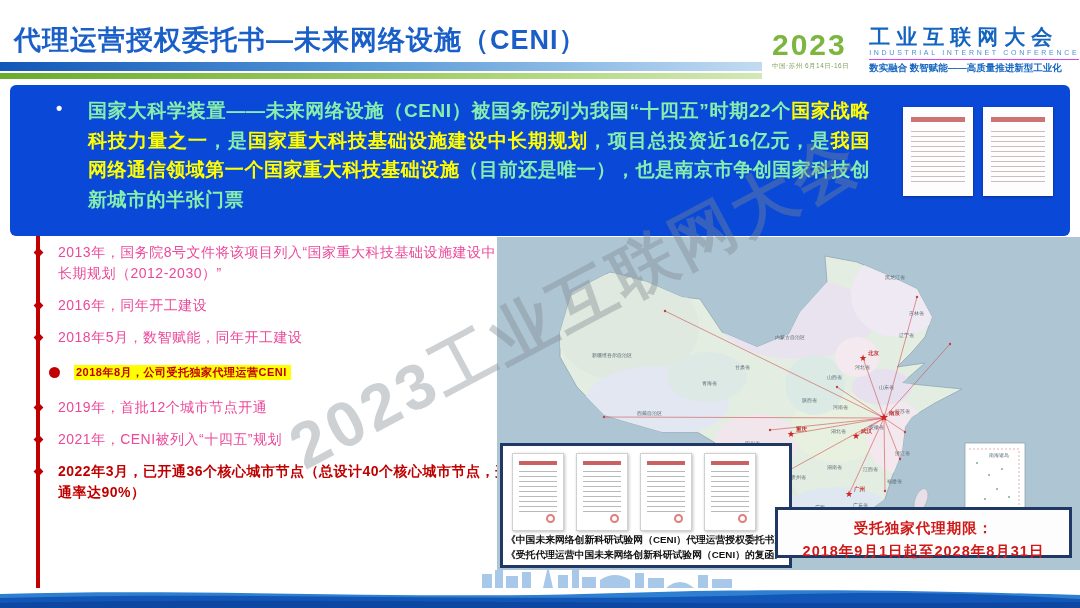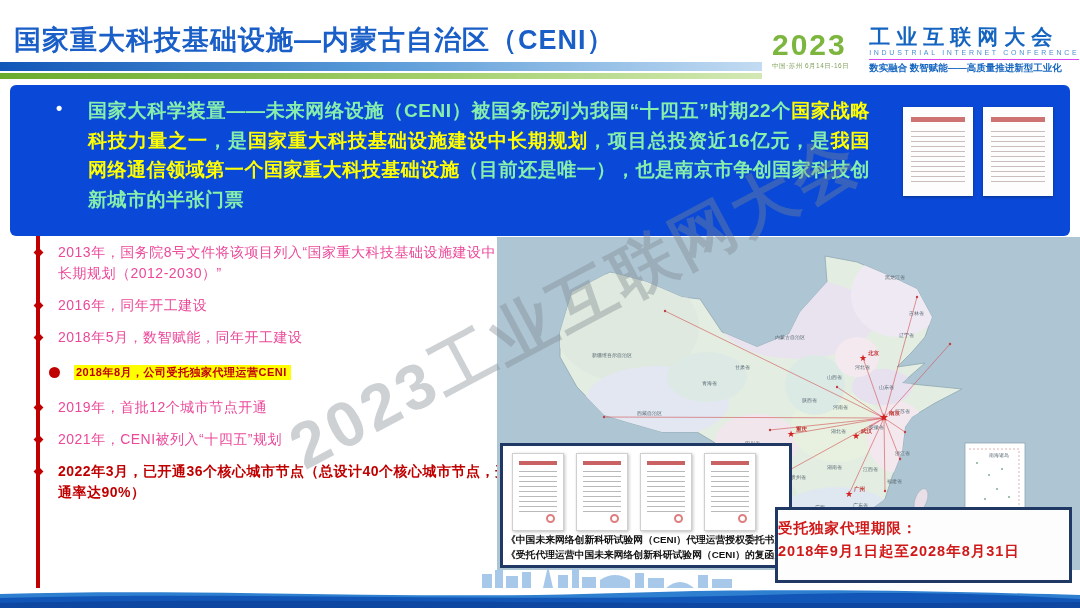--- a/index.html
+++ b/index.html
@@ -63,39 +63,39 @@
     box-shadow:1px 1px 3px rgba(0,0,0,.25); }
   .cert::before { content:""; position:absolute; left:6px; right:6px; top:7px; height:4px; background:#c04848; opacity:.85; }
   .cert::after { content:""; position:absolute; left:6px; right:6px; top:17px; bottom:15px;
     background:repeating-linear-gradient(180deg,#a8a8a8 0 1px,transparent 1px 5px); opacity:.8; }
   .cert .seal { position:absolute; right:8px; bottom:7px; width:9px; height:9px; border-radius:50%;
     border:2px solid rgba(200,40,40,.6); }
   .cert.c1{left:9px;} .cert.c2{left:73px;} .cert.c3{left:137px;} .cert.c4{left:201px;}
   .cert-captions { position:absolute; left:3px; right:3px; bottom:3px; }
   .cert-caption { font-size:9.8px; font-weight:bold; color:#111; line-height:15px; white-space:nowrap; overflow:hidden; }
 
-  .agency-box { position:absolute; left:775px; top:507px; width:297px; height:76px;
-    background:#fdfdfd; border:3px solid #1f3864; z-index:20; text-align:left; padding-top:7px; }
+  .agency-box { position:absolute; left:775px; top:507px; width:297px; height:51px;
+    background:#fdfdfd; border:3px solid #1f3864; z-index:20; text-align:center; padding-top:7px; }
   .agency-line { font-size:14.5px; font-weight:bold; color:#d01818; line-height:23px; letter-spacing:1px; }
 
   
   .watermark { position:absolute; left:295px; top:408px; font-size:64px; font-weight:bold;
     color:#7e8890; opacity:.38; white-space:nowrap; transform:rotate(-28deg); transform-origin:left center;
     z-index:50; pointer-events:none; letter-spacing:4px; }
 
   
   .skyline { position:absolute; left:480px; top:566px; z-index:6; }
   .wave-footer { position:absolute; left:0; top:586px; width:1080px; height:22px; z-index:7; }
 </style>
 </head>
 <body>
 
 <div class="slide">
 
-  <div class="page-title">国家重大科技基础设施—内蒙古自治区（CENI）</div>
+  <div class="page-title">代理运营授权委托书—未来网络设施（CENI）</div>
   <div class="rule-blue"></div>
   <div class="rule-green"></div>
 
   <div class="logo">
     <div class="logo-left">
       <div class="logo-year">2023</div>
       <div class="logo-date">中国·苏州 6月14日-16日</div>
     </div>
     <div class="logo-div"></div>
     <div class="logo-right">

